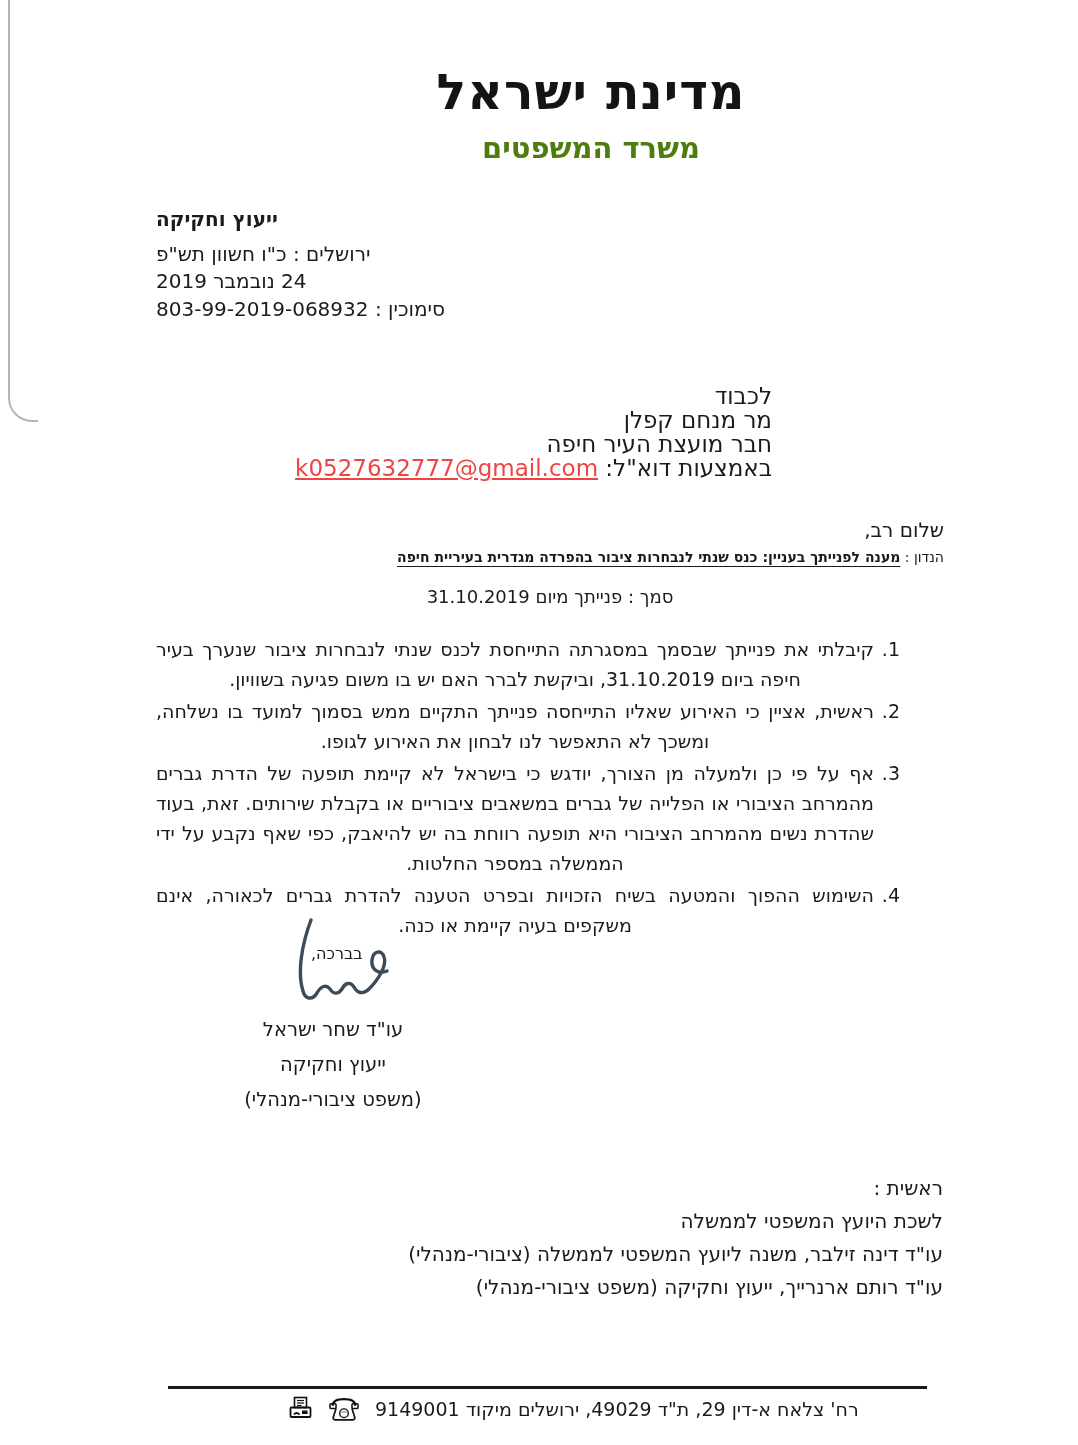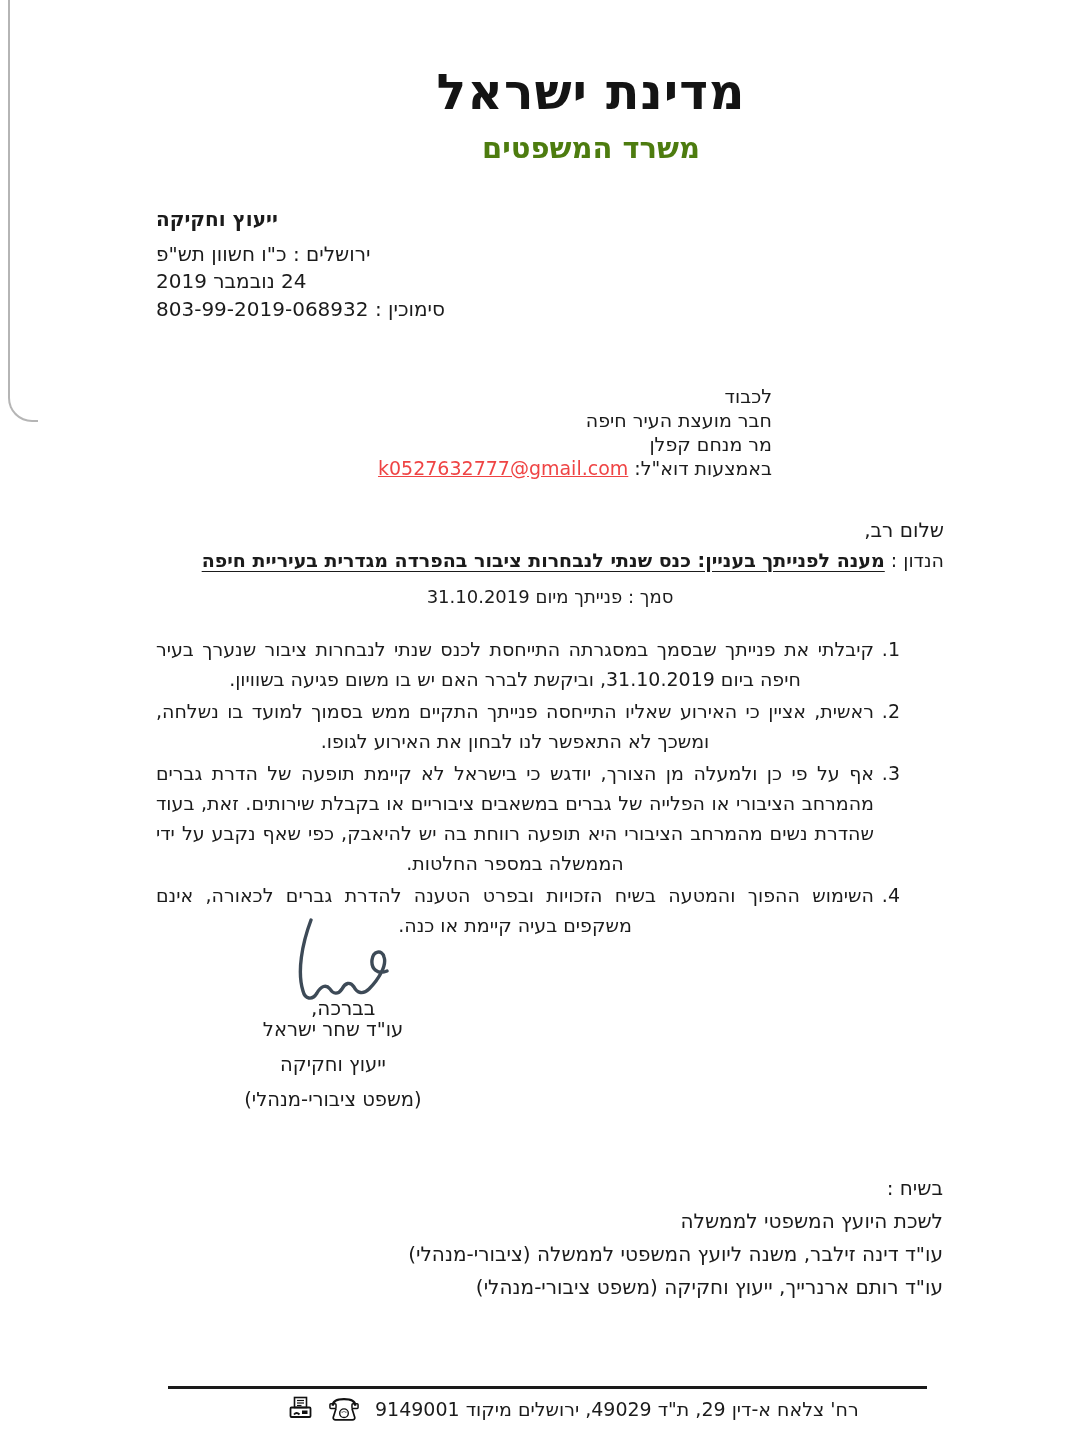--- a/index.html
+++ b/index.html
@@ -15,31 +15,31 @@
     border-left:2px solid #b5b5b5;border-bottom:2px solid #b5b5b5;
     border-bottom-left-radius:24px;
   }
   .hdr-state{top:64px;left:92px;right:0;text-align:center;
     font-size:49px;font-weight:bold;letter-spacing:1px;color:#141414;}
   .hdr-ministry{top:131px;left:92px;right:0;text-align:center;
     font-size:29px;font-weight:bold;color:#4d7c0f;}
   .meta{top:206px;left:150px;direction:rtl;text-align:left;
     font-size:20px;line-height:27.5px;}
   .meta .dept{font-weight:bold;margin-bottom:7px;}
-  .recipient{top:384px;right:312px;text-align:right;font-size:19px;line-height:24px;}
+  .recipient{top:384px;right:312px;text-align:right;font-size:23px;line-height:24px;}
   .recipient a{color:#ef4444;text-decoration:underline;}
   .greeting{top:518px;right:140px;font-size:20px;}
-  .subject-line{top:549px;right:140px;left:150px;text-align:right;font-size:19px;}
+  .subject-line{top:549px;right:140px;left:150px;text-align:right;font-size:14px;}
   .subject-title{font-weight:bold;text-decoration:underline;text-underline-offset:4px;}
   .subject-ref{top:586px;right:140px;left:150px;text-align:center;font-size:18px;}
   .items{top:634px;right:140px;left:150px;}
   .item{position:relative;padding-right:70px;text-align:justify;text-align-last:center;
     font-size:19px;line-height:30px;margin-bottom:2px;}
   .item .num{position:absolute;right:44px;top:0;text-align:left;}
-  .closing-val{top:996px;left:297px;font-size:20px;padding-left:8px;}
+  .closing-val{top:944px;left:297px;font-size:16px;padding-left:8px;}
   .sig-svg{top:918px;left:278px;pointer-events:none;}
   .closing-block{top:1012px;left:222px;width:210px;text-align:center;
     font-size:19.5px;line-height:35px;}
   .copies{top:1172px;right:141px;text-align:right;font-size:20px;line-height:33px;}
   .footer-rule{top:1386px;left:162px;width:759px;height:3px;background:#1a1a1a;}
   .footer{top:1396px;left:282px;direction:rtl;display:flex;align-items:center;
     gap:16px;font-size:19px;}
   .icon{display:inline-block;line-height:0;}
 </style>
 </head>
@@ -54,22 +54,22 @@
 
   <div class="abs meta">
     <div class="dept">ייעוץ וחקיקה</div>
     <div>ירושלים : כ"ו חשוון תש"פ</div>
     <div>24 נובמבר 2019</div>
     <div>סימוכין : 803-99-2019-068932</div>
   </div>
 
   <div class="abs recipient">
     <div>לכבוד</div>
+    <div>מר מנחם קפלן</div>
     <div>חבר מועצת העיר חיפה</div>
-    <div>מר מנחם קפלן</div>
     <div>
       <span>באמצעות דוא"ל:</span>
       <a href="#" dir="ltr">k0527632777@gmail.com</a>
     </div>
   </div>
 
   <div class="abs greeting">שלום רב,</div>
 
   <div class="abs subject-line">
     <span>הנדון :</span>
@@ -102,21 +102,21 @@
     <path d="M27,2 C18,26 13,54 19,73 C21,81 28,83 33,75 C37,68 42,66 46,71 C49,76 54,77 58,71 C61,65 66,63 70,69 C73,75 79,77 85,71 C95,61 103,47 100,39 C98,31 89,33 88,42 C87,51 94,57 103,53" fill="none" stroke="#3d4a57" stroke-width="3.4" stroke-linecap="round" stroke-linejoin="round"></path>
   </svg>
 
   <div class="abs closing-block">
     <div>עו"ד שחר ישראל</div>
     <div>ייעוץ וחקיקה</div>
     <div>(משפט ציבורי-מנהלי)</div>
   </div>
 
   <div class="abs copies">
-    <div>בשיח :</div>
+    <div>ראשית :</div>
     <div>לשכת היועץ המשפטי לממשלה</div>
     <div>עו"ד דינה זילבר, משנה ליועץ המשפטי לממשלה (ציבורי-מנהלי)</div>
     <div>עו"ד רותם ארנרייך, ייעוץ וחקיקה (משפט ציבורי-מנהלי)</div>
   </div>
 
   <div class="abs footer-rule"></div>
 
   <div class="abs footer">
     <span>רח' צלאח א-דין 29, ת"ד 49029, ירושלים מיקוד 9149001</span>
     <span class="icon">

